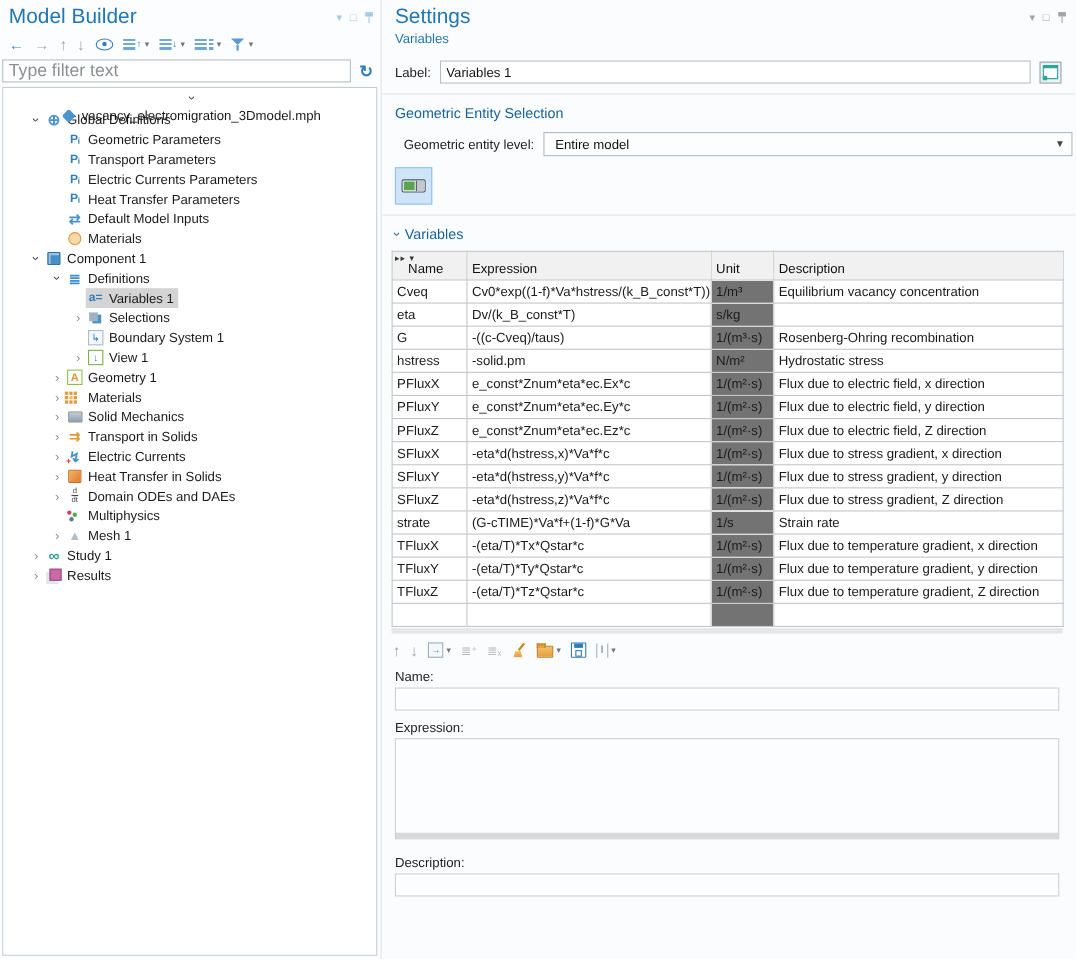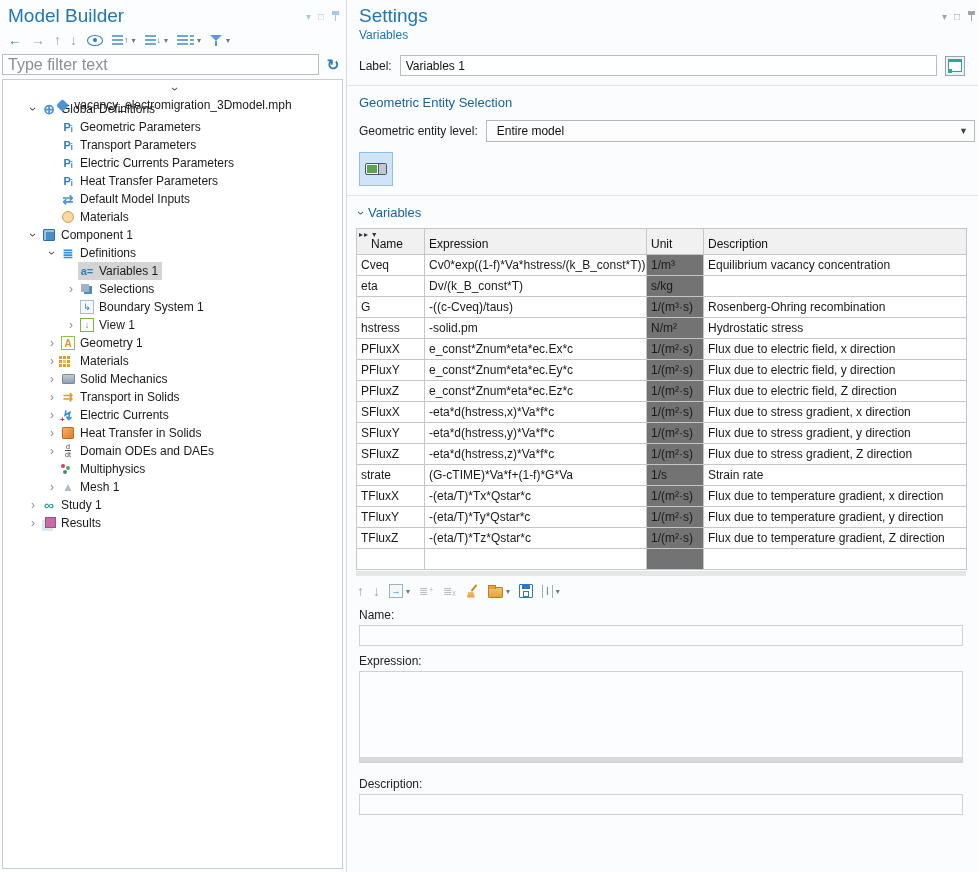--- a/index.html
+++ b/index.html
@@ -74,35 +74,35 @@
   .i-odes::before { content:"d"; font-size: 7px; color: #444; line-height: 6px; }
   .i-odes::after { content:"dt"; font-size: 7px; color: #444; border-top: 1px solid #444; line-height: 7px; }
   .i-multiphysics::before { content:""; width: 4px; height: 4px; border-radius: 50%; background: #d23f69;
       box-shadow: 5px 2px 0 #4caf50, 2px 6px 0 #607d8b; margin: -6px 5px 0 -5px; }
   .i-mesh::before { content:"▲"; color:#b3bdc5; font-size: 12px; }
   .i-study::before { content:"∞"; color:#2aa198; font-size: 14px; font-weight: 700; }
   .i-results::before { content:""; width: 9px; height: 9px; background: #c969a8; border: 1px solid #9c4f82; box-shadow: -3px 3px 0 #dfe7ec; margin: -2px 0 0 2px; }
 
   
   .right { flex: 1; height: 872px; background: #fbfcfd; display: flex; flex-direction: column; overflow: hidden; }
-  .sp-header { display: flex; align-items: flex-start; justify-content: space-between; padding: 5px 2px 0 12px; gap: 16px; }
+  .sp-header { display: flex; align-items: flex-start; justify-content: space-between; padding: 5px 8px 0 12px; gap: 16px; }
   .sp-breadcrumb { margin: 1px 0 0 12px; font-size: 12px; color: #2077b4; }
   .row { display: flex; align-items: center; }
   .label-row { margin: 13px 13px 0 12px; gap: 8px; }
   .inline-label { font-size: 12px; color: #222; }
   .label-input { flex: 1; height: 21px; border: 1px solid #b9bdc1; background: #fff; font-size: 12px; padding: 0 5px;
                  font-family: "Liberation Sans", sans-serif; color: #111; }
   .labact { width: 20px; height: 20px; border: 1px solid #9aa4ac; background: #eef1f3; display: inline-flex;
             align-items: center; justify-content: center; position: relative; }
   .labact::before { content:""; width: 12px; height: 9px; border: 1px solid #2aa99a; border-top: 3px solid #2aa99a; background: #fff; }
   .labact::after { content:""; position: absolute; left: 2px; bottom: 2px; width: 4px; height: 4px; background: #2aa99a; }
   .hsep { height: 1px; background: #e1e4e8; margin-top: 9px; }
   .sec-heading { font-size: 13px; color: #17639c; margin: 9px 0 0 12px; display: flex; align-items: center; gap: 5px; }
   .sec-chev { display: inline-block; transform: rotate(90deg); color: #17639c; font-size: 12px; }
-  .level-row { margin: 10px 3px 0 12px; gap: 8px; }
+  .level-row { margin: 10px 3px 0 20px; gap: 8px; }
   .select { flex: 1; height: 22px; border: 1px solid #b5b9bd; background: #fdfdfe; display: flex; align-items: center;
             font-size: 12px; padding: 0 6px 0 10px; color: #111; }
   .select .val { flex: 1; }
   .sel-arrow { font-size: 9px; color: #444; }
   .togglebtn { width: 34px; height: 34px; margin: 10px 0 0 12px; background: #cfe5f7; border: 1px solid #8fc0e8;
                display: flex; align-items: center; justify-content: center; cursor: default; }
   .tg { width: 22px; height: 12px; border: 1.5px solid #44576b; border-radius: 2px; display: flex; background: #fff; overflow: hidden; }
   .tg-on { flex: 1; background: #5aa64f; margin: 1px; }
   .tg-knob { width: 8px; background: #c2c8cd; border-left: 1.5px solid #44576b; }
 

